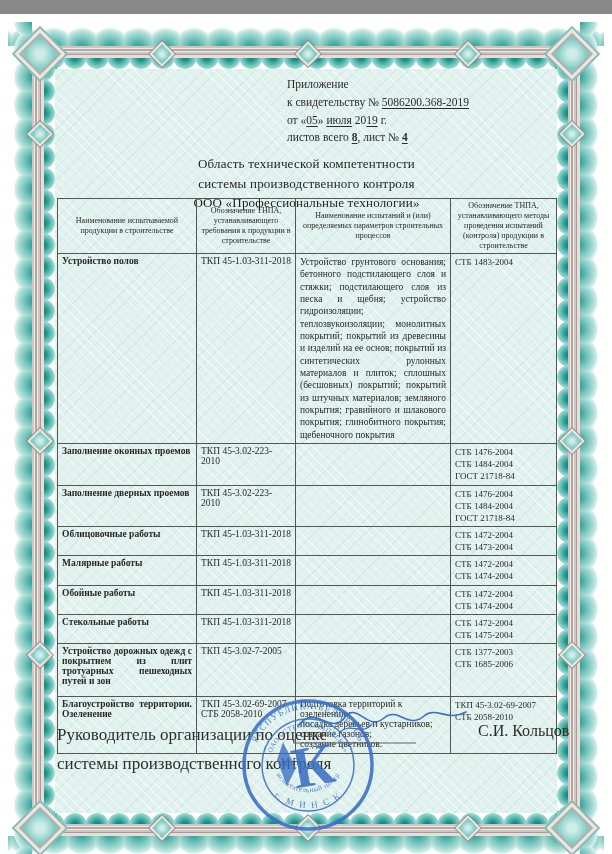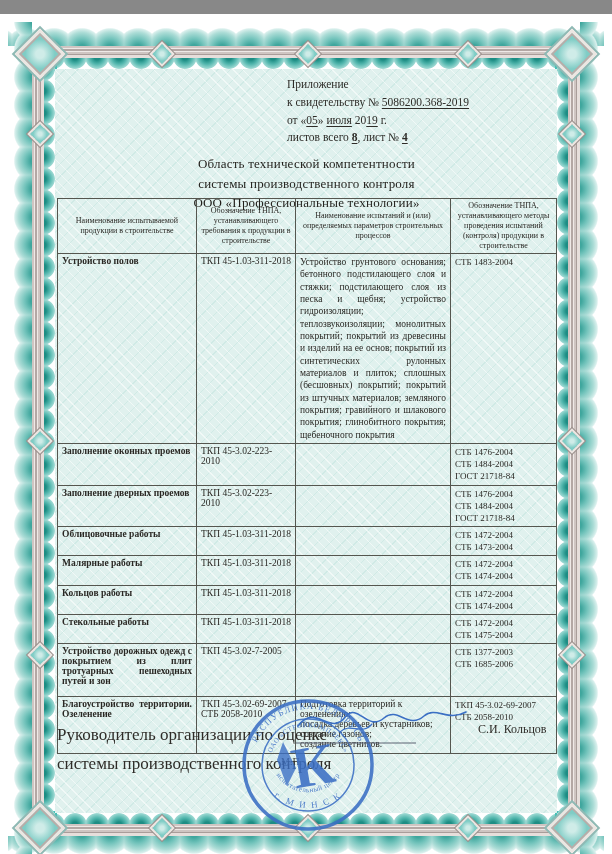--- a/index.html
+++ b/index.html
@@ -66,21 +66,21 @@
     font-size:9.5px;color:#2a2824;}
   table.spec td,table.spec th{border:1px solid #55564f;vertical-align:top;padding:2px 4px 2px 4px;}
   table.spec th{font-weight:normal;font-size:8px;line-height:1.25;text-align:center;vertical-align:middle;padding:2px 2px;}
   col.c1{width:139px;} col.c2{width:99px;} col.c3{width:155px;} col.c4{width:106px;}
   td.product{font-weight:bold;text-align:justify;}
   td.tests{text-align:justify;line-height:1.3;}
   .pre{white-space:pre-line;}
   td.methods{font-size:9px;line-height:1.35;white-space:pre-line;}
   .footer-left{position:absolute;left:57px;top:707px;font-size:17px;line-height:1.7;color:#2e2c28;}
   .mp{position:absolute;left:281px;top:742px;font-size:10px;color:#3a3834;z-index:8;}
-  .signer{position:absolute;left:478px;top:708px;font-size:12px;color:#2e2c28;}
+  .signer{position:absolute;left:478px;top:708px;font-size:16px;color:#2e2c28;}
   .stamp{position:absolute;left:233px;top:676px;width:150px;height:150px;z-index:6;opacity:.88;}
   .signature{position:absolute;left:280px;top:684px;width:210px;height:55px;z-index:7;}
 </style>
 </head>
 <body>
 
 <div class="page">
 
   <div class="lace lace-top"></div>
   <div class="lace lace-bottom"></div>
@@ -171,21 +171,21 @@
 СТБ 1473-2004</td>
       </tr>
       <tr style="height:23px">
         <td class="product">Малярные работы</td>
         <td>ТКП 45-1.03-311-2018</td>
         <td class="tests"></td>
         <td class="methods">СТБ 1472-2004
 СТБ 1474-2004</td>
       </tr>
       <tr style="height:22px">
-        <td class="product">Кольцов работы</td>
+        <td class="product">Обойные работы</td>
         <td>ТКП 45-1.03-311-2018</td>
         <td class="tests"></td>
         <td class="methods">СТБ 1472-2004
 СТБ 1474-2004</td>
       </tr>
       <tr style="height:22px">
         <td class="product">Стекольные работы</td>
         <td>ТКП 45-1.03-311-2018</td>
         <td class="tests"></td>
         <td class="methods">СТБ 1472-2004

